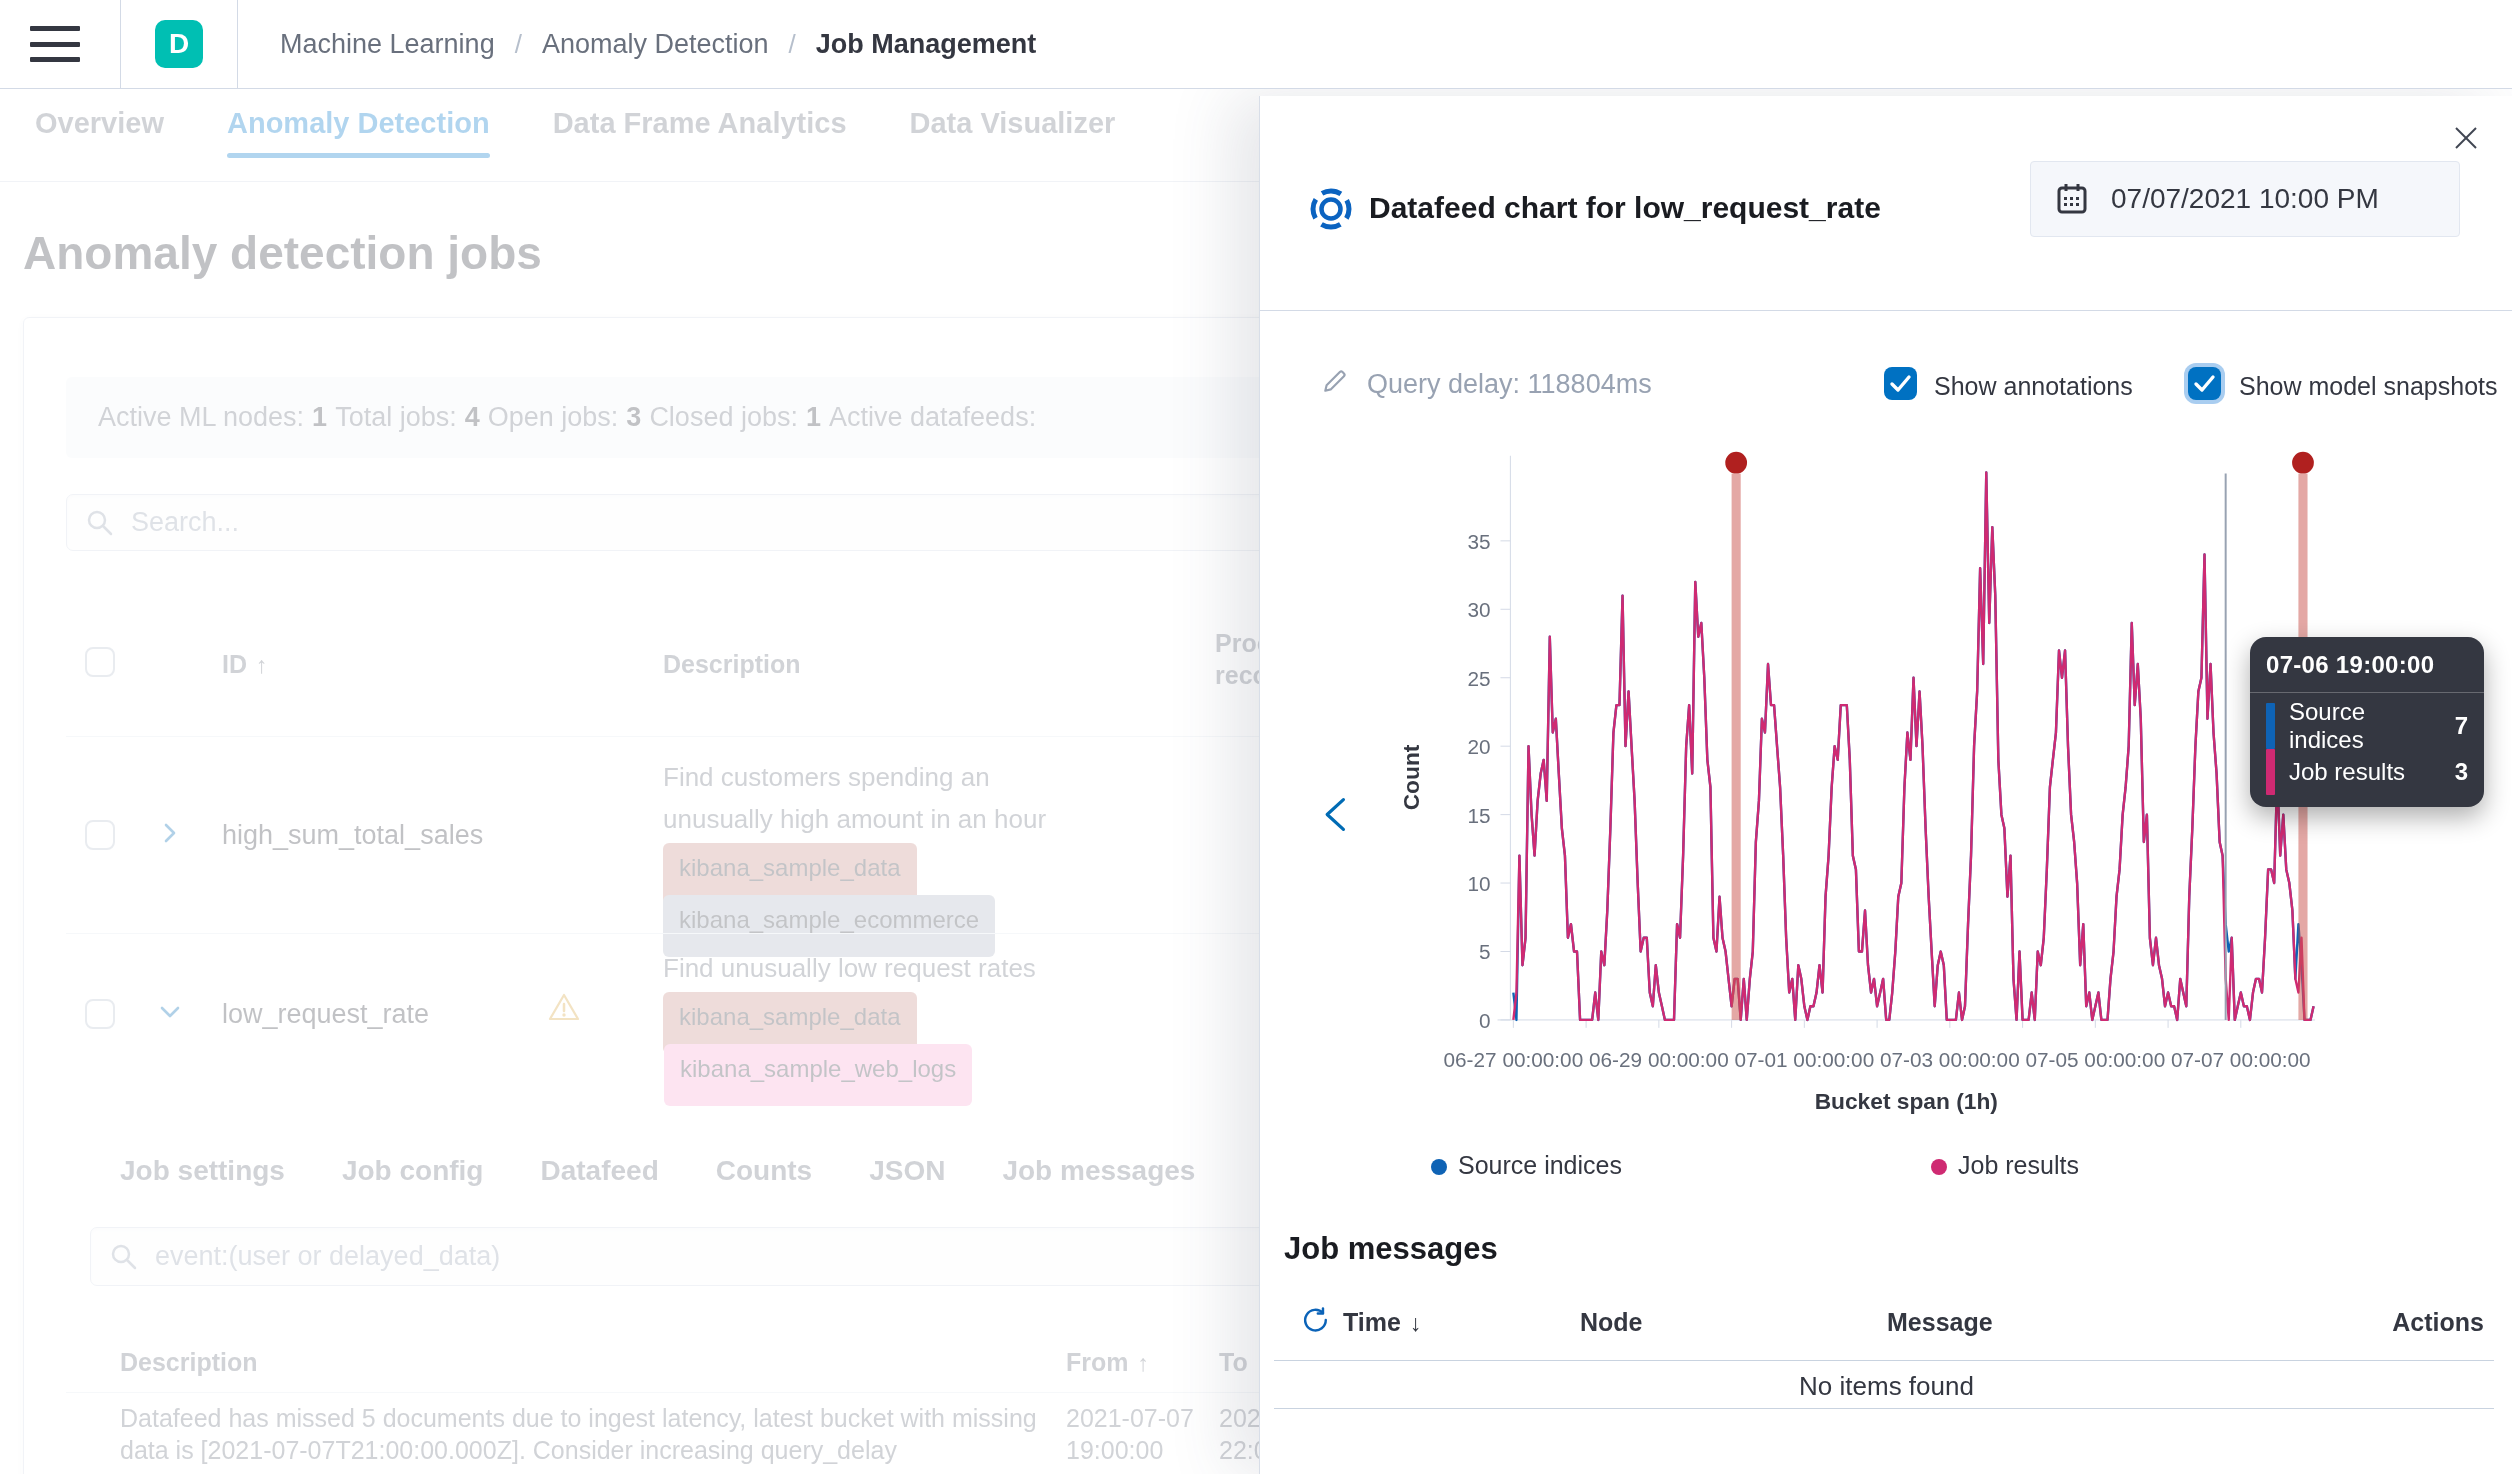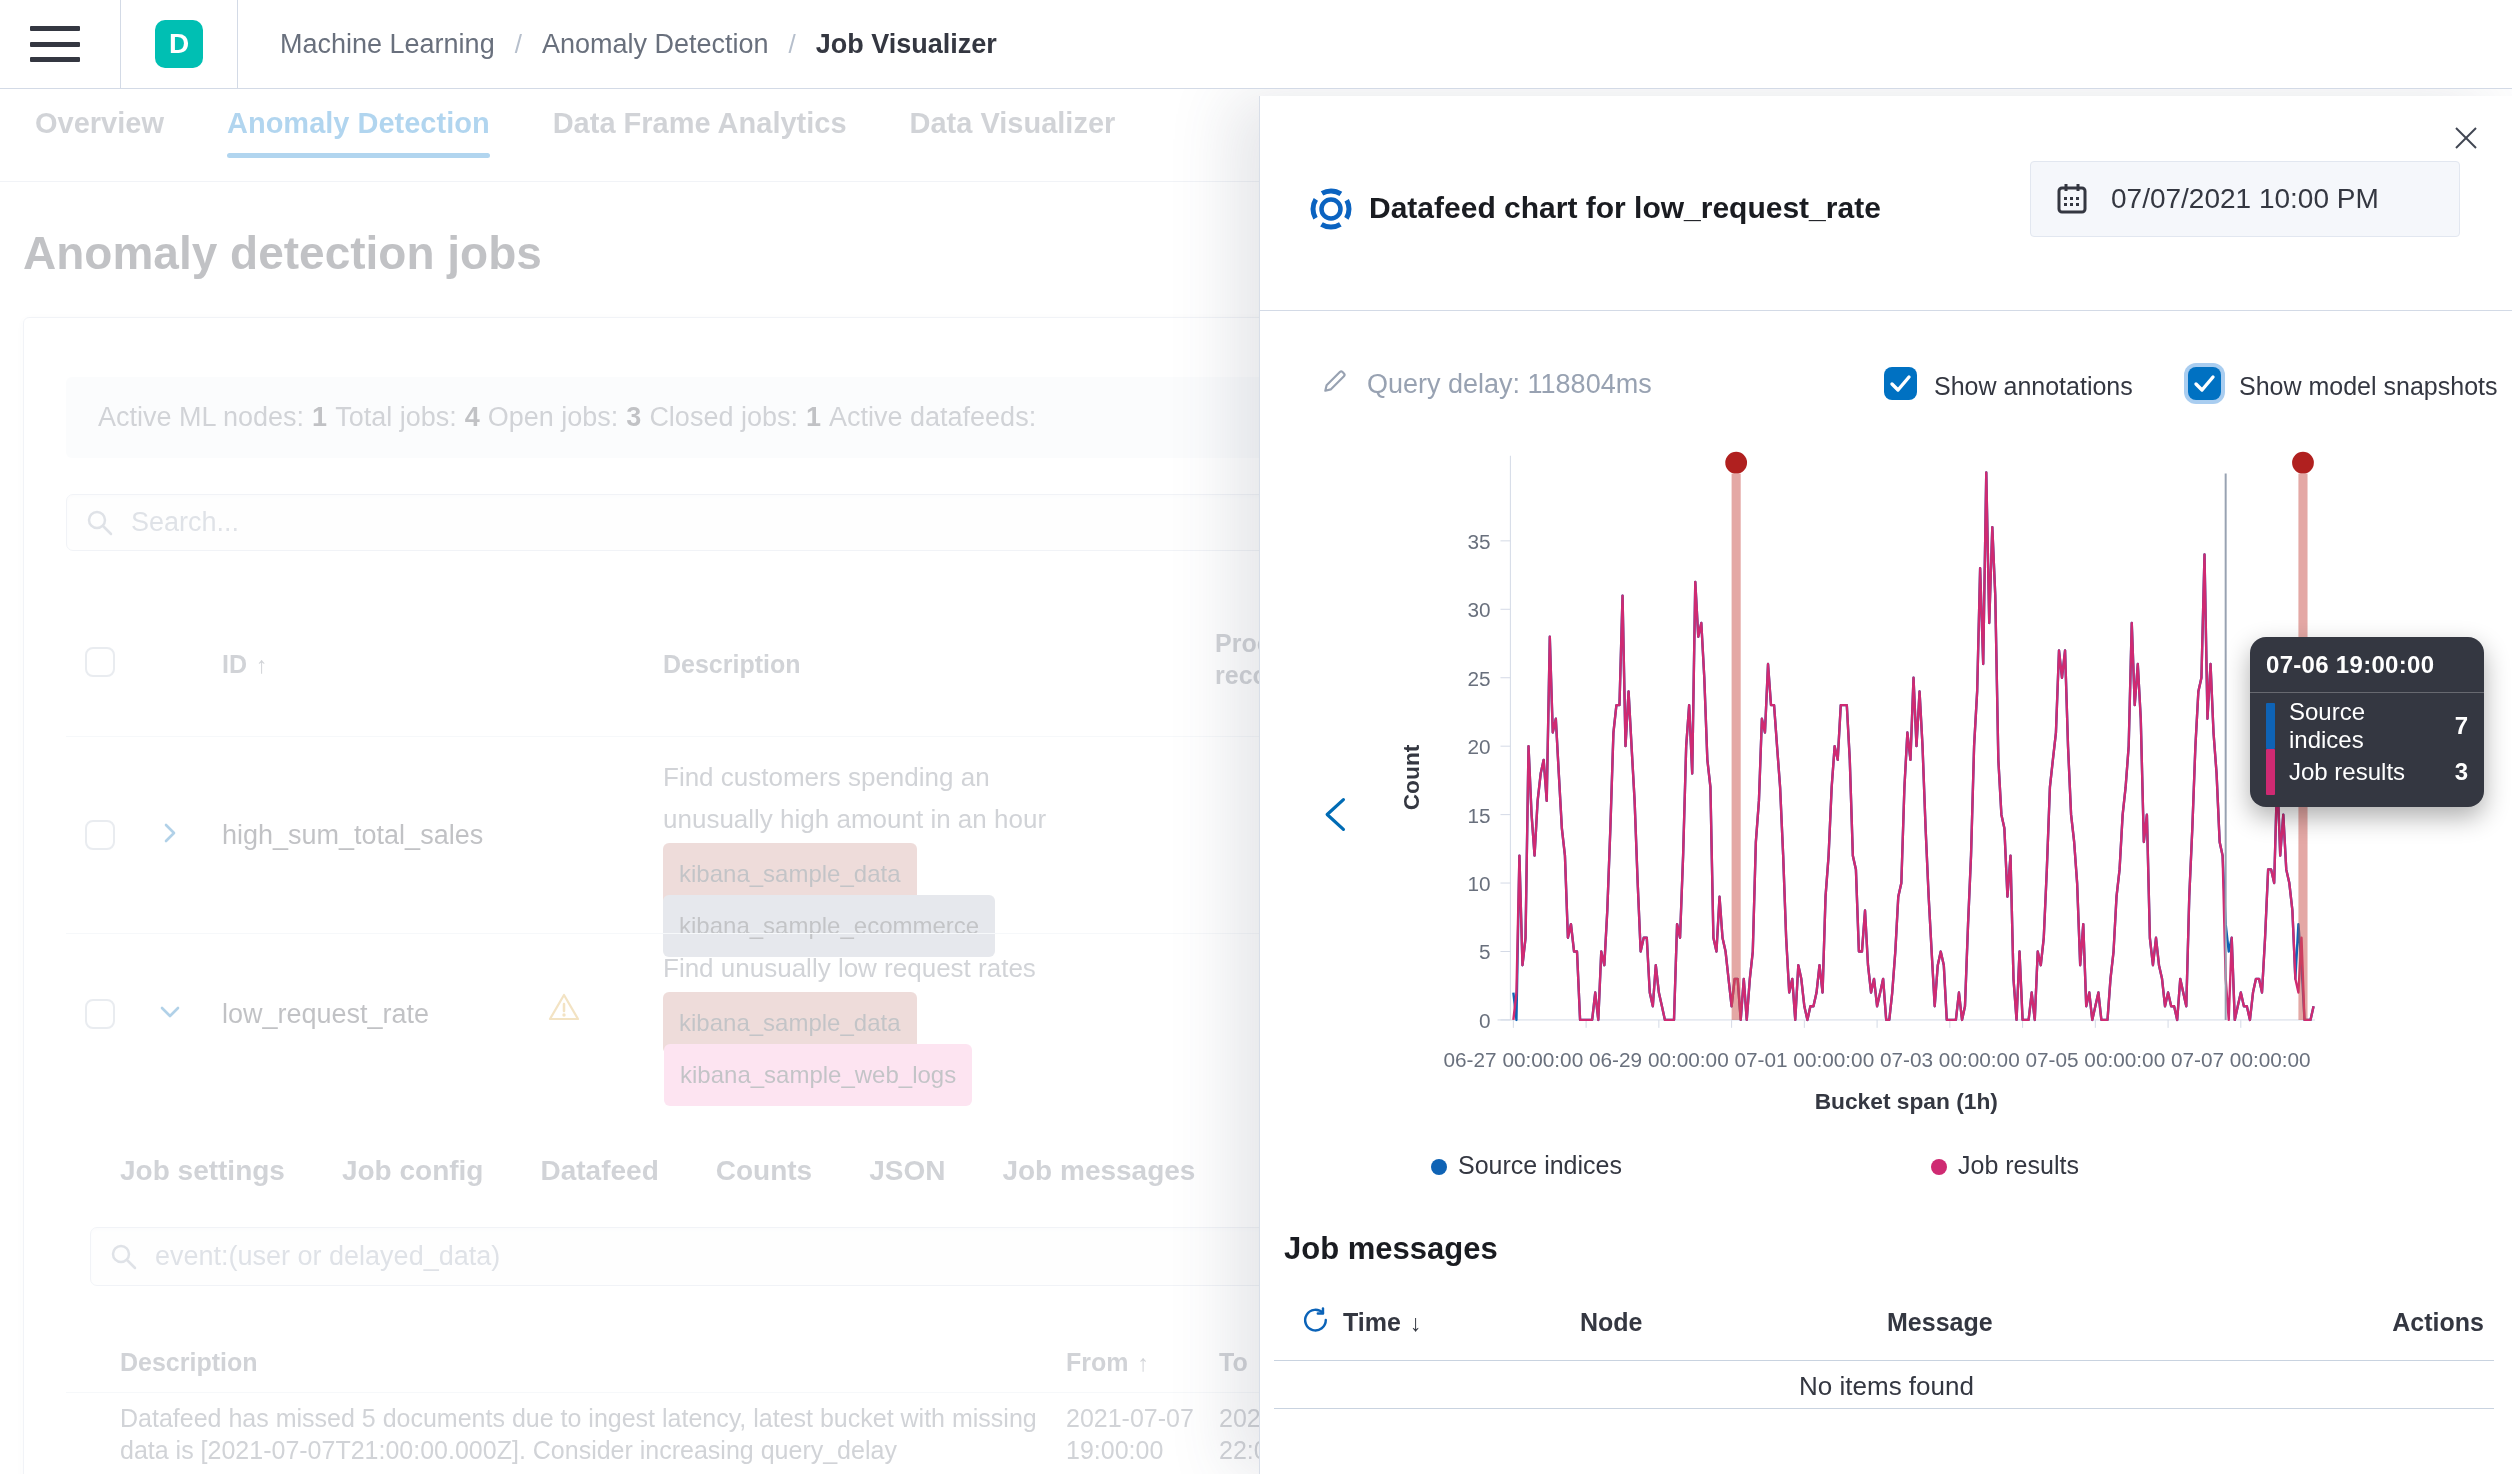--- a/index.html
+++ b/index.html
@@ -38,21 +38,21 @@
   .search-box{position:absolute;display:flex;align-items:center;gap:16px;border:1px solid var(--border);border-radius:7px;background:#fdfdfe;padding:0 18px;box-shadow:inset 0 2px 3px rgba(120,130,150,.06)}
   .search-box input{border:0;outline:0;background:transparent;flex:1;font-size:27px;color:var(--text);font-family:inherit}
   .search-box input::placeholder{color:var(--placeholder)}
   .sb1{left:42px;top:176px;width:2366px;height:57px}
   .sb2{left:66px;top:909px;width:2317px;height:59px}
   .jt-head{position:absolute;font-size:25px;font-weight:600;color:var(--subdued)}
   .cbx{position:absolute;width:30px;height:30px;border:2px solid #b9c2d0;border-radius:8px;background:#fff;cursor:pointer}
   .hline{position:absolute;left:42px;width:2366px;height:1px;background:#e4e9f0}
   .cell-id{position:absolute;font-size:27px;color:var(--text)}
   .cell-desc{position:absolute;font-size:26px;color:var(--subdued)}
-  .badge{position:absolute;height:62px;border-radius:6px;padding:8px 16px;font-size:24px;line-height:46px;color:#3c404a;white-space:nowrap}
+  .badge{position:absolute;height:62px;border-radius:6px;padding:2px 16px;font-size:24px;line-height:46px;color:#3c404a;white-space:nowrap}
   .detail-tabs{position:absolute;left:96px;top:837px;display:flex;gap:57px;font-size:28px;font-weight:600;color:var(--subdued);white-space:nowrap}
   .ann-head{position:absolute;font-size:25px;font-weight:600;color:var(--subdued)}
   .ann-cell{position:absolute;font-size:25px;color:var(--subdued);white-space:nowrap}
   .sort-arrow{font-size:23px;color:var(--subdued);margin-left:9px;font-weight:400}
 
   
   .flyout{position:absolute;left:1259px;top:96px;width:1253px;height:1378px;background:#fff;border-left:1px solid #d8dee8;box-shadow:-28px 0 59px rgba(60,70,90,.13);z-index:10}
   .close-btn{position:absolute;top:20px;right:24px;width:44px;height:44px;cursor:pointer;display:flex;align-items:center;justify-content:center}
   .fly-icon{position:absolute;left:48px;top:90px}
   .fly-title{position:absolute;left:109px;top:95px;font-size:30px;font-weight:700;color:#1a1c21}
@@ -92,21 +92,21 @@
       <span></span>
     </div>
   <div class="hdr-divider d1"></div>
   <div class="space-badge">D</div>
   <div class="hdr-divider d2"></div>
   <nav class="breadcrumbs">
     <span>Machine Learning</span>
     <span class="crumb-sep"></span>
     <span>Anomaly Detection</span>
     <span class="crumb-sep"></span>
-    <span class="crumb-current">Job Visualizer</span>
+    <span class="crumb-current">Job Management</span>
   </nav>
 </header>
 
 <div class="masked">
   <div class="tabbar-border"></div>
   <nav class="nav-tabs">
     <div class="nav-tab">Overview</div>
     <div class="nav-tab active">Anomaly Detection</div>
     <div class="nav-tab">Data Frame Analytics</div>
     <div class="nav-tab">Data Visualizer</div>

